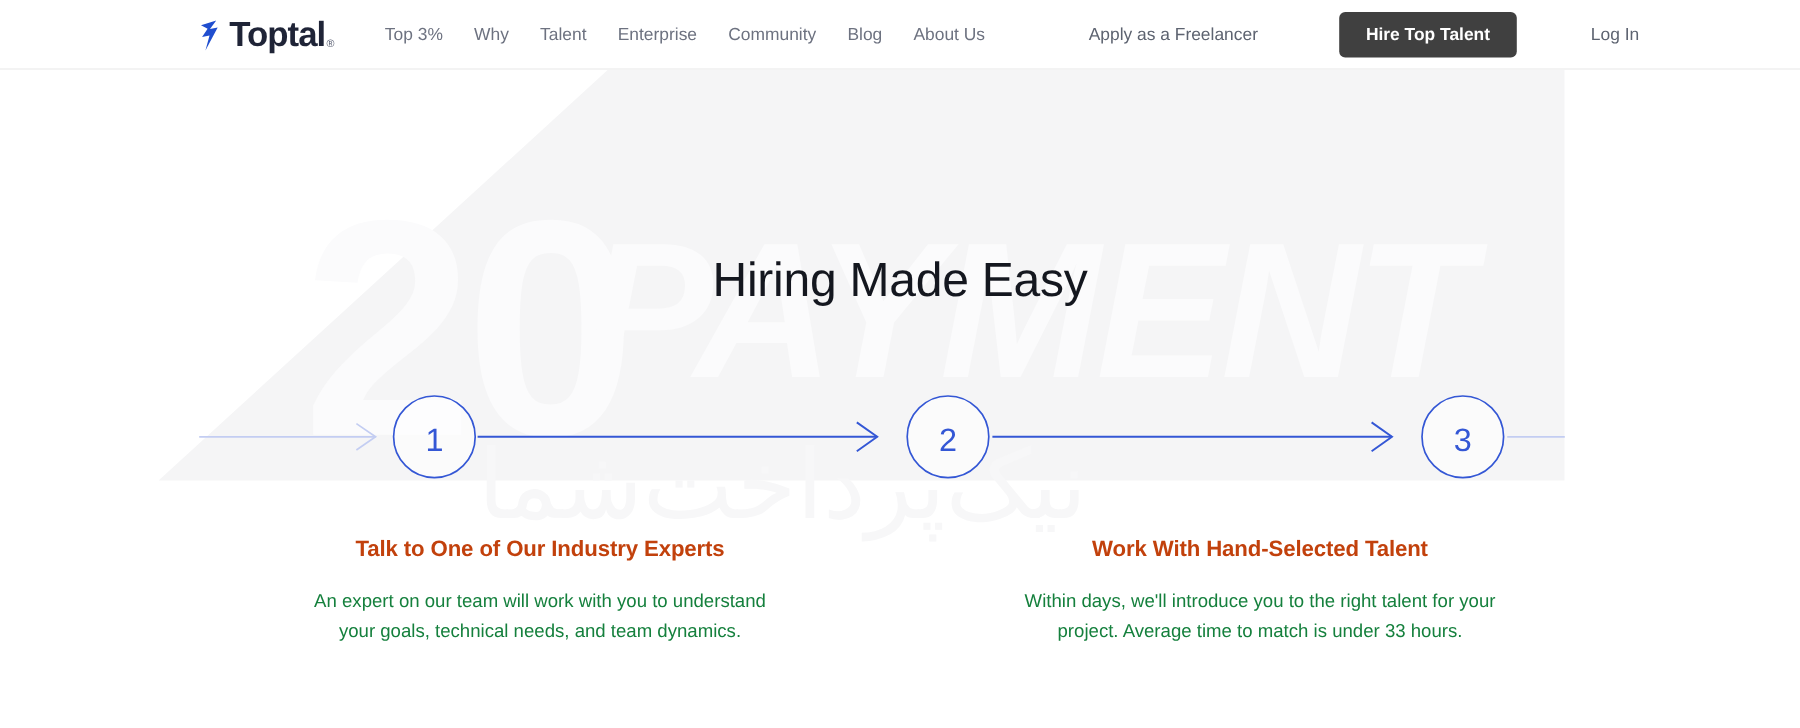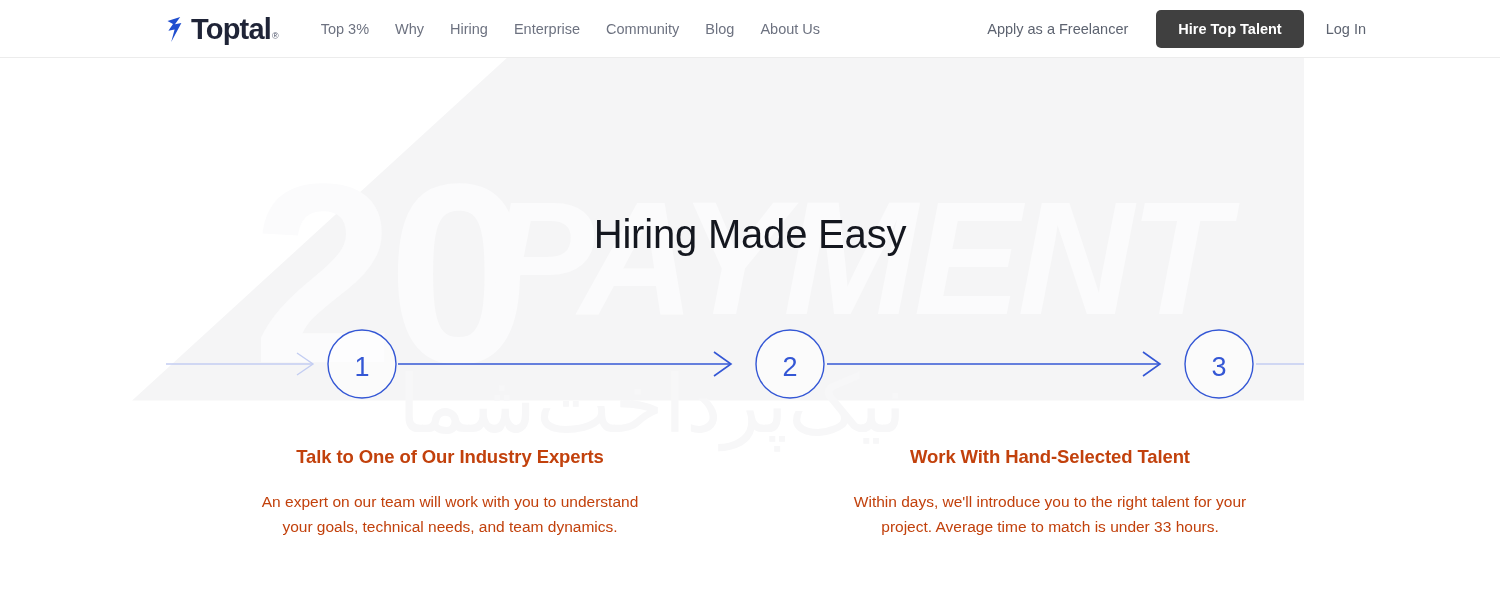--- a/index.html
+++ b/index.html
@@ -66,21 +66,21 @@
     font-size: 14.5px;
     color: #6d7280;
     text-decoration: none;
     white-space: nowrap;
     cursor: pointer;
   }
 
   .header-spacer { flex: 1 1 auto; }
 
   
-  .header-actions { display: flex; align-items: center; flex: 0 0 auto; }
+  .header-actions { display: flex; align-items: center; flex: 0 0 auto; gap: 40px; }
   .action-link {
     font-size: 14.5px;
     color: #5d6370;
     text-decoration: none;
     white-space: nowrap;
     cursor: pointer;
   }
   .cta-button {
     margin: 0 22px 0 28px;
     background: #404040;
@@ -149,21 +149,21 @@
   }
   .step-heading {
     font-size: 18.5px;
     font-weight: bold;
     color: #c2410c;
     letter-spacing: -0.1px;
     margin-bottom: 22px;
   }
   .step-body {
     font-size: 15.5px;
-    color: #c2410c;
+    color: #15803d;
     line-height: 24.5px;
     max-width: 390px;
     margin: 0 auto;
   }
   .step:nth-child(2) .step-body { max-width: 400px; }
   .step:nth-child(3) .step-body { max-width: 410px; }
 </style>
 </head>
 <body>
 
@@ -174,21 +174,21 @@
       <svg class="logo-mark" viewBox="0 0 24 27">
         <path d="M1.5 5.0 L14.2 1.0 L9.0 8.2 L15.4 7.0 L5.2 26.0 L8.6 13.6 L2.4 14.8 L7.0 8.0 Z" fill="#204ecf"></path>
       </svg>
       <span class="logo-word">Toptal</span>
       <span class="logo-tm">®</span>
     </a>
 
     <nav class="main-nav">
       <a class="nav-link" href="#">Top 3%</a>
       <a class="nav-link" href="#">Why</a>
-      <a class="nav-link" href="#">Hiring</a>
+      <a class="nav-link" href="#">Talent</a>
       <a class="nav-link" href="#">Enterprise</a>
       <a class="nav-link" href="#">Community</a>
       <a class="nav-link" href="#">Blog</a>
       <a class="nav-link" href="#">About Us</a>
     </nav>
 
     <div class="header-spacer"></div>
 
     <div class="header-actions">
       <a class="action-link" href="#">Apply as a Freelancer</a>

